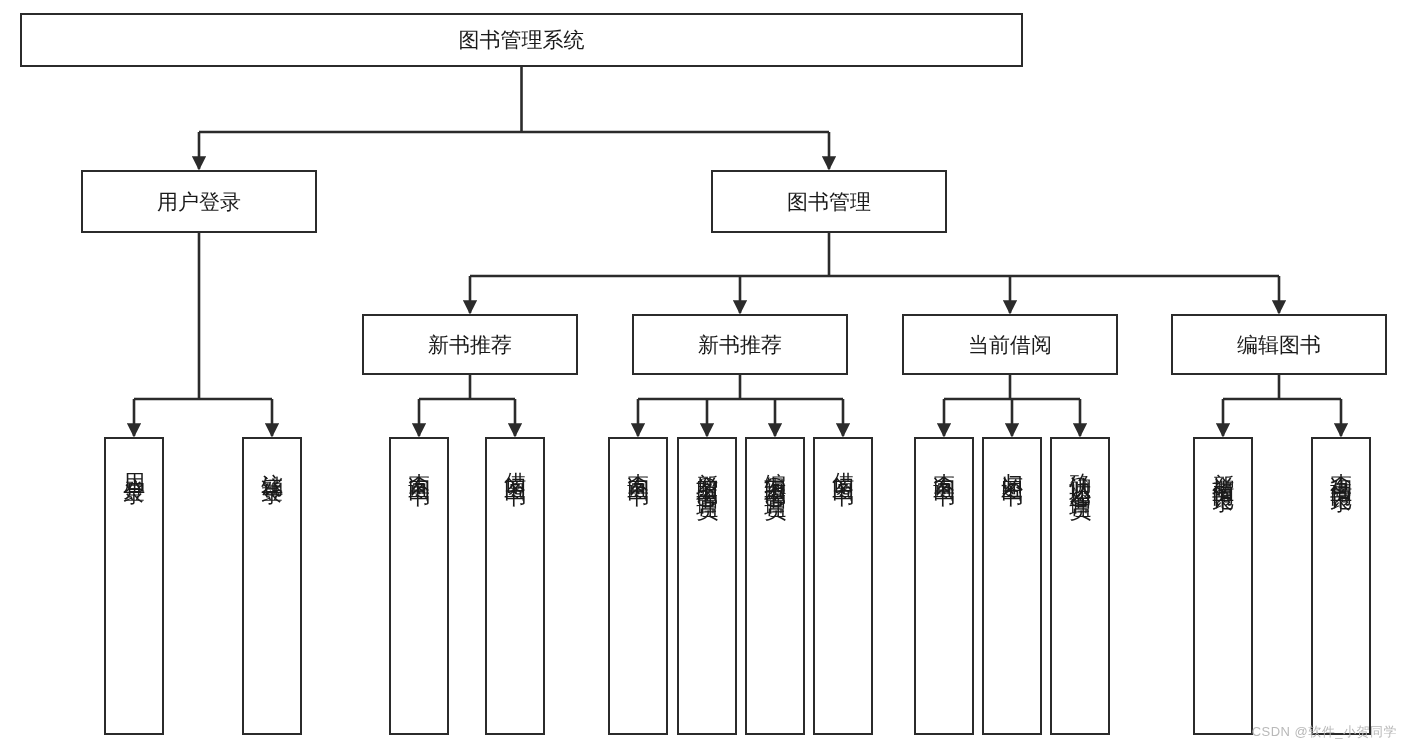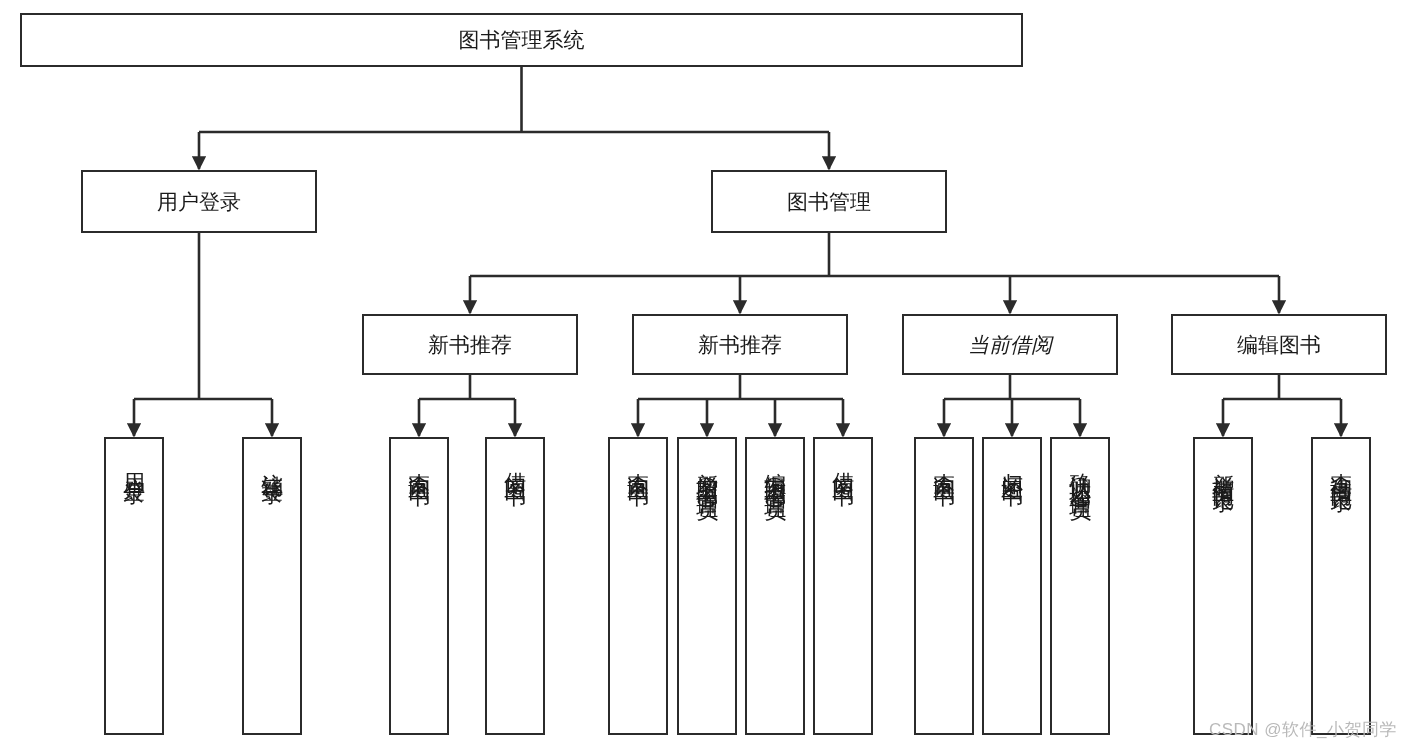--- a/index.html
+++ b/index.html
@@ -8,21 +8,21 @@
   #diagram{position:relative;width:1405px;height:747px;background:#fff;}
   svg#edges{position:absolute;left:0;top:0;width:1405px;height:747px;}
   .node{position:absolute;box-sizing:border-box;background:#ffffff;
         border:2px solid #2b2b2b;display:flex;align-items:center;
         justify-content:center;color:#1a1a1a;}
   .node .lbl{display:block;text-align:center;line-height:1.12;}
   .node.horiz .lbl{font-size:21px;white-space:nowrap;}
   .node.vert{align-items:flex-start;padding-top:16px;}
   .node.vert .lbl{writing-mode:vertical-rl;text-orientation:upright;
                   font-size:22px;letter-spacing:4px;white-space:nowrap;}
-  #watermark{position:absolute;right:8px;bottom:6px;font-size:17px;
+  #watermark{position:absolute;right:8px;bottom:6px;font-size:13px;
              color:#b9b9b9;white-space:nowrap;letter-spacing:.5px;}
 </style>
 </head>
 <body>
 
 <div id="diagram">
   <svg id="edges" viewBox="0 0 1405 747" preserveAspectRatio="none">
     <defs>
       <marker id="arrow" viewBox="0 0 10 10" refX="9" refY="5" markerWidth="5.5" markerHeight="5.5" orient="auto-start-reverse">
         <path d="M 0 0 L 10 5 L 0 10 z" fill="#2b2b2b"></path>
@@ -73,21 +73,21 @@
       </div>
       <div class="node horiz" style="left: 711px; top: 170px; width: 236px; height: 63px;">
         <span class="lbl">图书管理</span>
       </div>
       <div class="node horiz" style="left: 362px; top: 314px; width: 216px; height: 61px;">
         <span class="lbl">新书推荐</span>
       </div>
       <div class="node horiz" style="left: 632px; top: 314px; width: 216px; height: 61px;">
         <span class="lbl">新书推荐</span>
       </div>
-      <div class="node horiz" style="left: 902px; top: 314px; width: 216px; height: 61px; font-style: italic;">
+      <div class="node horiz" style="left: 902px; top: 314px; width: 216px; height: 61px;">
         <span class="lbl">当前借阅</span>
       </div>
       <div class="node horiz" style="left: 1171px; top: 314px; width: 216px; height: 61px;">
         <span class="lbl">编辑图书</span>
       </div>
       <div class="node vert" style="left: 104px; top: 437px; width: 60px; height: 298px;">
         <span class="lbl">用户登录</span>
       </div>
       <div class="node vert" style="left: 242px; top: 437px; width: 60px; height: 298px;">
         <span class="lbl">注销登录</span>

